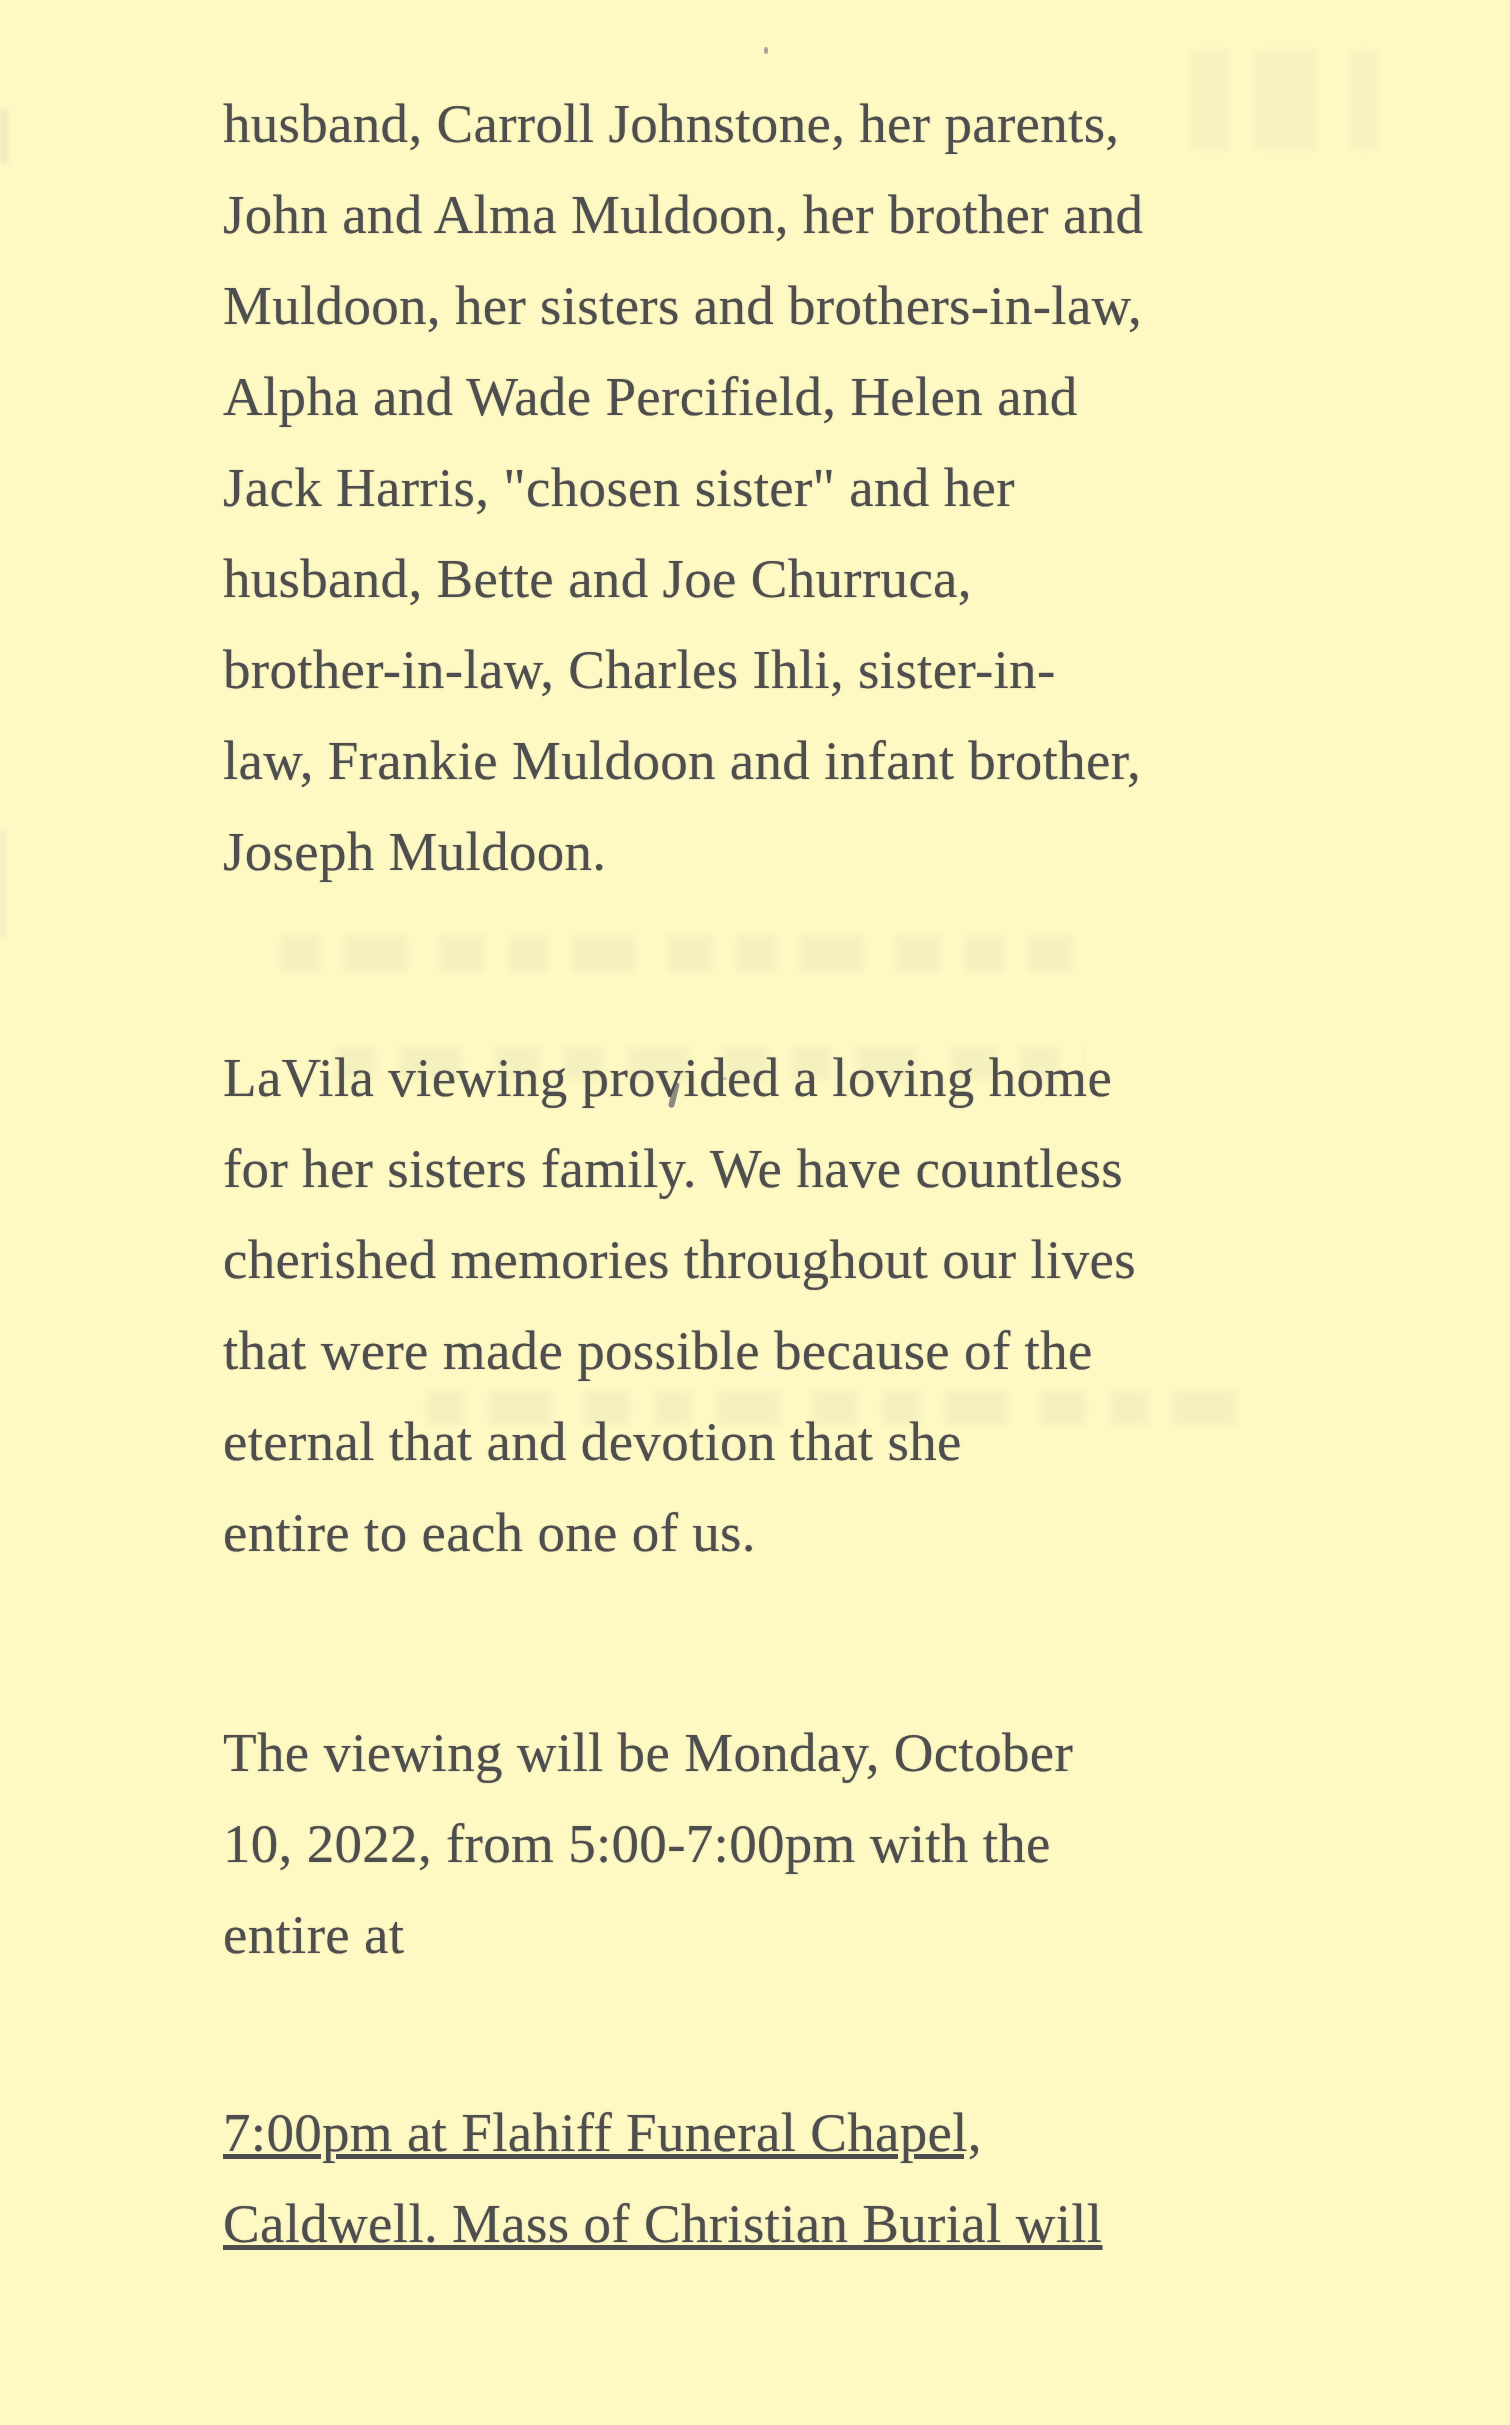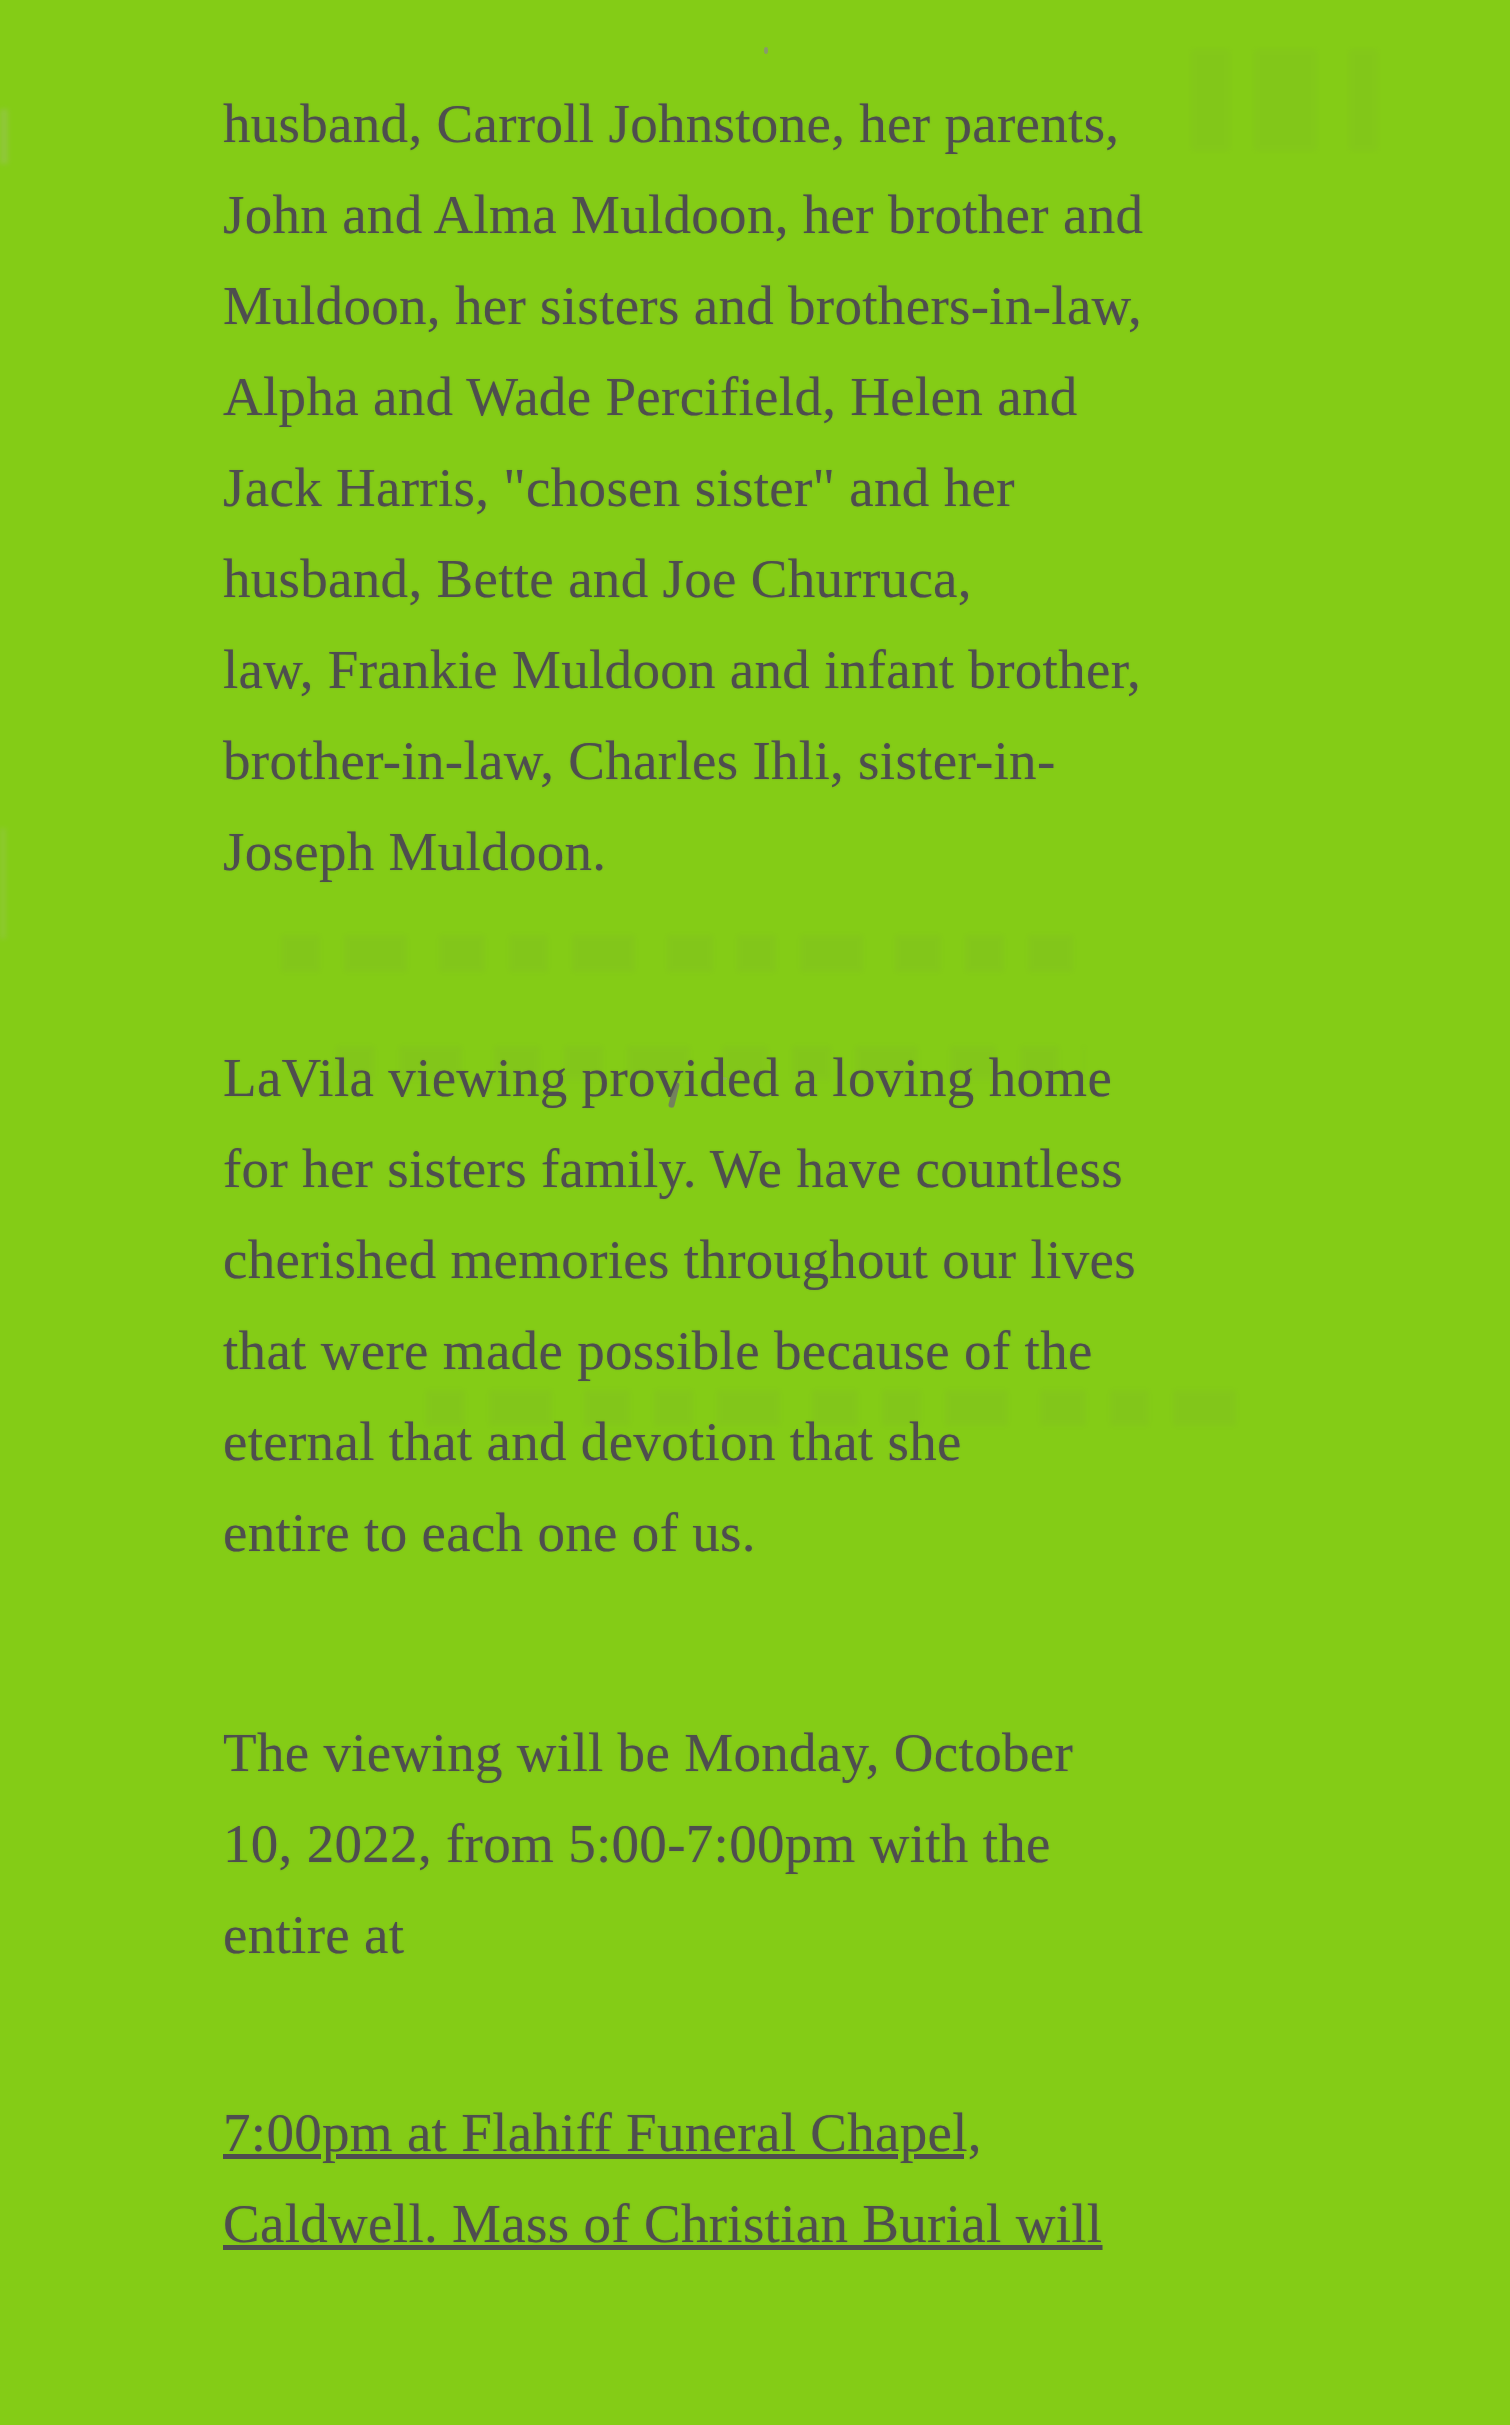--- a/index.html
+++ b/index.html
@@ -1,20 +1,20 @@
 <!DOCTYPE html>
 <html style="font-size:13.6px"><head>
 <meta charset="utf-8">
 <style>
   html,body{margin:0;padding:0;background:#e9e9e9;}
   .page{
     position:relative;
     width:1511px;
     height:2426px;
-    background:#84cc16;
+    background:#fef9c3;
     overflow:hidden;
     font-family:"Liberation Serif", serif;
     color:#4e4e4e;
   }
   .text-column{
     position:absolute;
     left:223px;
     top:78px;
     width:1107px;
   }
@@ -79,22 +79,22 @@
 
   <main class="text-column">
 
     <p class="para">
       <span class="line">husband, Carroll Johnstone, her parents,</span>
       <span class="line">John and Alma Muldoon, her brother and</span>
       <span class="line">Muldoon, her sisters and brothers-in-law,</span>
       <span class="line">Alpha and Wade Percifield, Helen and</span>
       <span class="line">Jack Harris, "chosen sister" and her</span>
       <span class="line">husband, Bette and Joe Churruca,</span>
+      <span class="line">brother-in-law, Charles Ihli, sister-in-</span>
       <span class="line">law, Frankie Muldoon and infant brother,</span>
-      <span class="line">brother-in-law, Charles Ihli, sister-in-</span>
       <span class="line">Joseph Muldoon.</span>
     </p>
 
     <p class="para gap-a">
       <span class="line">LaVila viewing provided a loving home</span>
       <span class="line">for her sisters family. We have countless</span>
       <span class="line">cherished memories throughout our lives</span>
       <span class="line">that were made possible because of the</span>
       <span class="line">eternal that and devotion that she</span>
       <span class="line">entire to each one of us.</span>

